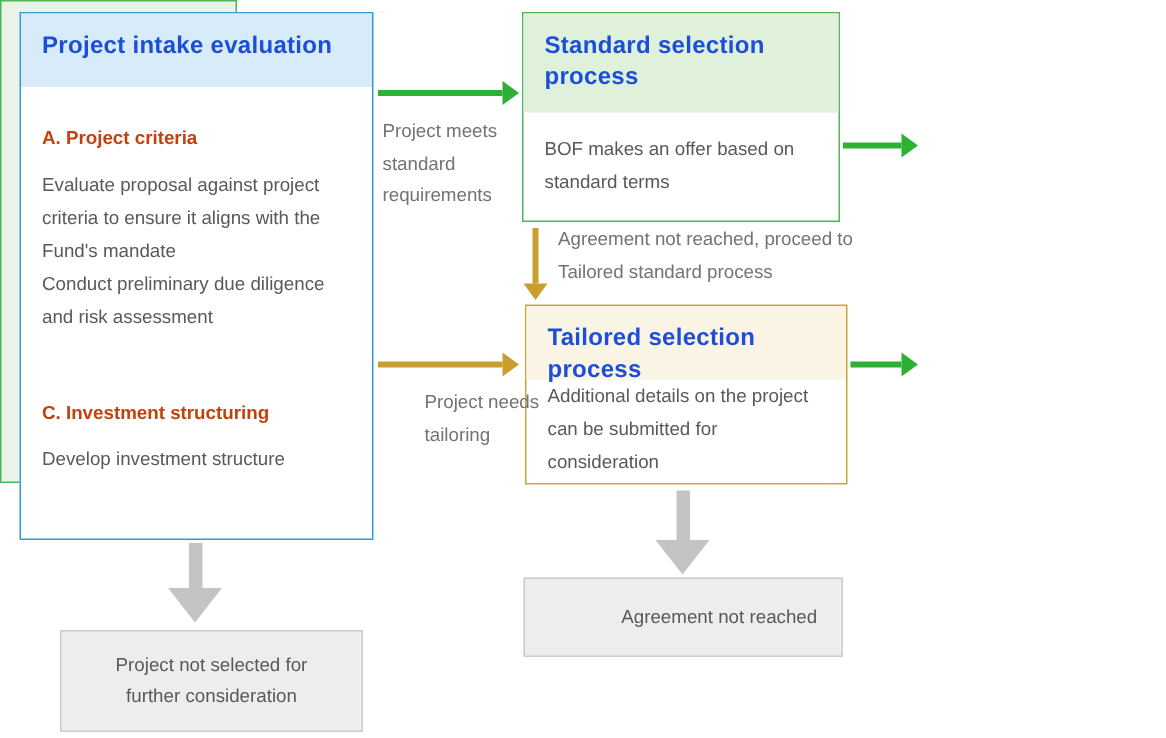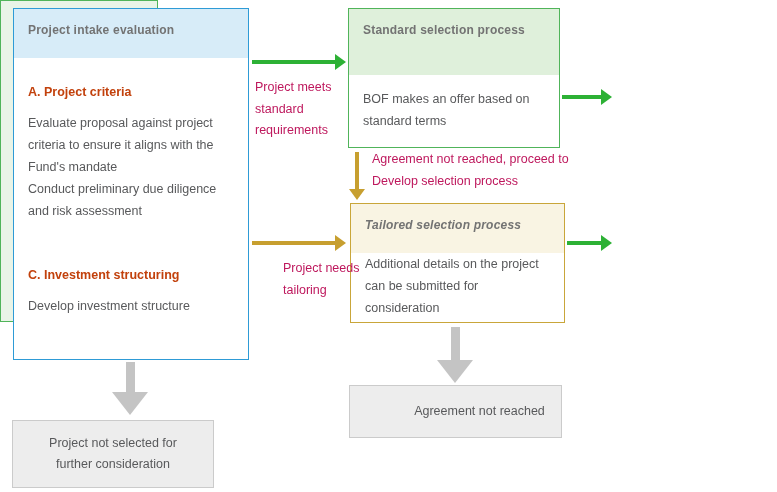--- a/index.html
+++ b/index.html
@@ -8,23 +8,23 @@
   .canvas {
     position: relative;
     width: 777px;
     height: 492px;
     background: #ffffff;
     overflow: hidden;
   }
   .box { position: absolute; background: #ffffff; }
   .box-header { padding: 11px 14px 8px 14px; }
   .box-title {
-    font-size: 12px;
+    font-size: 16px;
     font-weight: bold;
-    color: #737373;
+    color: #1d4ed8;
     letter-spacing: 0.2px;
     line-height: 21px;
   }
   .box-body {
     padding: 0 14px;
     font-size: 12.5px;
     color: #58595b;
     line-height: 22px;
   }
 
@@ -40,41 +40,41 @@
   }
   .section-heading.gap { margin-top: 42px; }
 
   
   .standard-box { left: 348px; top: 8px; width: 212px; height: 140px; border: 1px solid #50b45a; }
   .standard-box .box-header { background: #dff0db; height: 66px; }
   .standard-box .box-body { margin-top: 13px; }
 
   
   .tailored-box { left: 350px; top: 203px; width: 215px; height: 120px; border: 1px solid #c9a63a; }
-  .tailored-box .box-header { background: #f9f4e3; height: 49px; font-style: italic; }
+  .tailored-box .box-header { background: #f9f4e3; height: 49px; }
   .tailored-box .box-body { }
 
   
   .final-box {
     left: 613px; top: 10px; width: 158px; height: 322px;
     border: 1px solid #50b45a; background: #e9f4e7;
     padding: 118px 12px 0 14px;
     font-size: 12.5px; color: #4d4e50; line-height: 22px;
   }
 
   
   .gray-box {
     position: absolute;
     background: #ededed;
     border: 1px solid #cbcbcb;
     display: flex; align-items: center; justify-content: center;
     text-align: center;
     font-size: 12.5px; color: #58595b; line-height: 21px; padding-left: 48px;
   }
-  .not-selected-box { left: 12px; top: 420px; width: 202px; height: 68px; padding: 0 24px; }
+  .not-selected-box { left: 40px; top: 420px; width: 202px; height: 68px; padding: 0 24px; }
   .agreement-box { left: 349px; top: 385px; width: 213px; height: 53px; }
 
   
   .arrow-h { position: absolute; display: flex; align-items: center; }
   .arrow-h .shaft { height: 4px; flex: 1; }
   .arrow-h .head {
     width: 0; height: 0;
     border-top: 8px solid transparent;
     border-bottom: 8px solid transparent;
   }
@@ -106,21 +106,21 @@
     border-right: 18px solid transparent;
     border-top: 23px solid #c4c4c4;
   }
   .gray-arrow-1 { left: 112px; top: 362px; width: 36px; height: 53px; }
   .gray-arrow-2 { left: 437px; top: 327px; width: 36px; height: 56px; }
 
   
   .arrow-label {
     position: absolute;
     font-size: 12.5px;
-    color: #be185d;
+    color: #737373;
     line-height: 21.5px;
   }
   .meets-label { left: 255px; top: 77px; width: 92px; }
   .tailoring-label { left: 255px; top: 258px; width: 100px; margin-left: 28px; }
   .proceed-label { left: 372px; top: 149px; width: 206px; }
 </style>
 </head>
 <body>
 
 <div class="canvas">
@@ -187,15 +187,15 @@
     <div class="shaft"></div>
     <div class="head"></div>
   </div>
   <div class="gray-arrow gray-arrow-2">
     <div class="shaft"></div>
     <div class="head"></div>
   </div>
 
   <div class="arrow-label meets-label">Project meets standard requirements</div>
   <div class="arrow-label tailoring-label">Project needs tailoring</div>
-  <div class="arrow-label proceed-label">Agreement not reached, proceed to Develop selection process</div>
+  <div class="arrow-label proceed-label">Agreement not reached, proceed to Tailored standard process</div>
 
 </div>
 
 </body></html>

